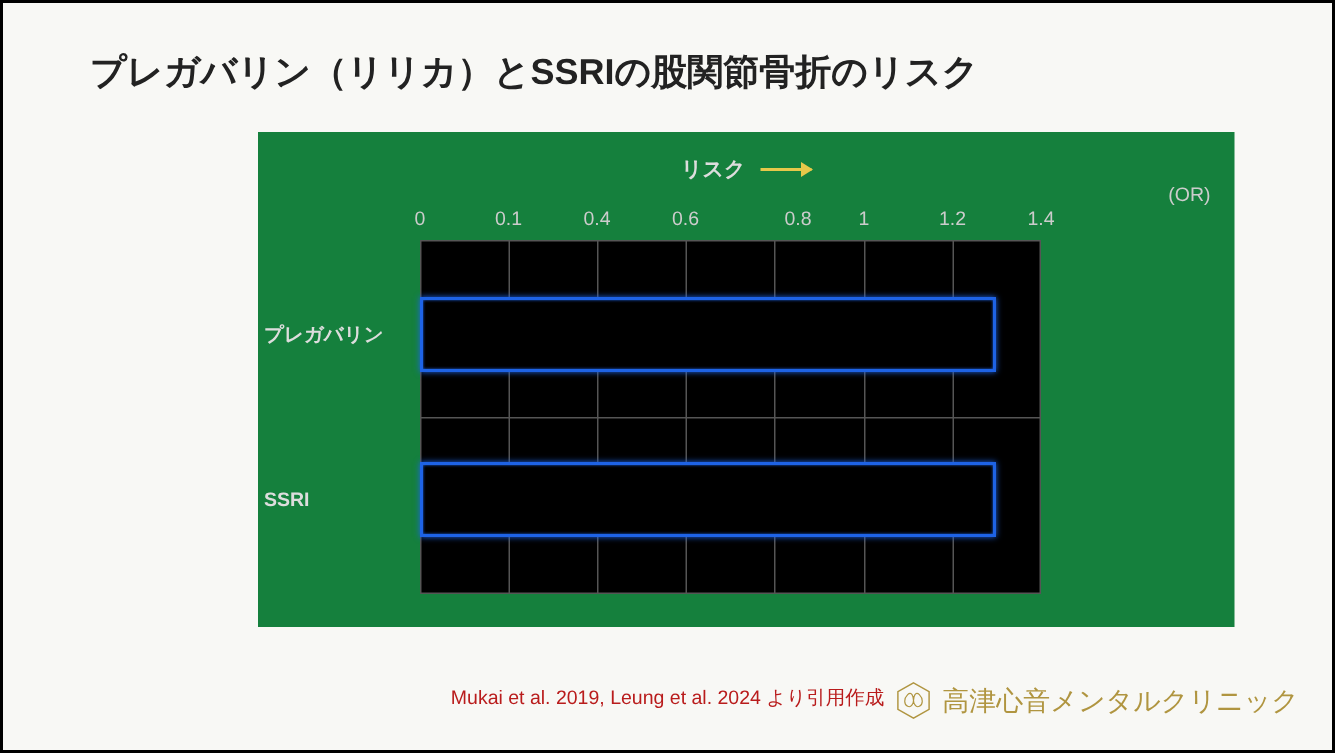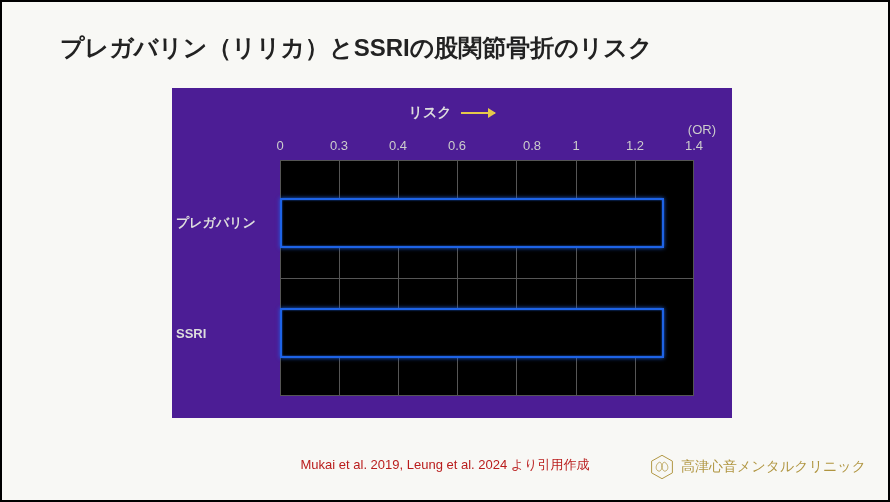--- a/index.html
+++ b/index.html
@@ -16,23 +16,23 @@
     top: 30px;
     left: 58px;
     font-size: 24px;
     font-weight: bold;
     color: #222;
   }
   .chart-area {
     position: absolute;
     top: 86px;
     left: 170px;
-    width: 560px;
+    width: 651px;
     height: 330px;
-    background: #4c1d95;
+    background: #15803d;
     text-decoration: underline;
   }
   .plot {
     position: absolute;
     top: 72px;
     left: 108px;
     width: 414px;
     height: 236px;
     background: #000;
   }
@@ -114,21 +114,21 @@
     left: 0;
     width: 100%;
     text-align: center;
     font-size: 13px;
     color: #b91c1c;
   }
   .clinic {
     position: absolute;
     bottom: 20px;
     right: 22px;
-    font-size: 14px;
+    font-size: 18px;
     color: #b09540;
     display: flex;
     align-items: center;
     gap: 6px;
   }
   .clinic-logo {
     width: 26px;
     height: 26px;
   }
 </style>
@@ -138,21 +138,21 @@
 <div class="title">プレガバリン（リリカ）とSSRIの股関節骨折のリスク</div>
 
 <div class="chart-area">
   <div class="risk-label">
     <span>リスク</span>
     <span class="arrow"></span>
   </div>
   <div class="or-label">(OR)</div>
 
   <div class="tick" style="left:108px">0</div>
-  <div class="tick" style="left:167px">0.3</div>
+  <div class="tick" style="left:167px">0.1</div>
   <div class="tick" style="left:226px">0.4</div>
   <div class="tick" style="left:285px">0.6</div>
   <div class="tick" style="left:360px">0.8</div>
   <div class="tick" style="left:404px">1</div>
   <div class="tick" style="left:463px">1.2</div>
   <div class="tick" style="left:522px">1.4</div>
 
   <div class="cat-label" style="left:4px; top:135px">プレガバリン</div>
   <div class="cat-label" style="left:4px; top:245px">SSRI</div>
 

